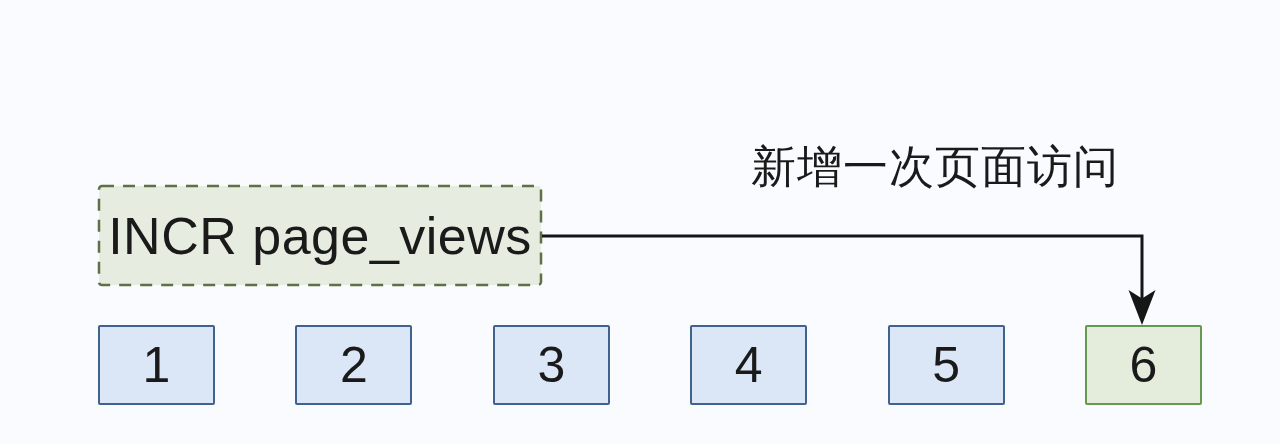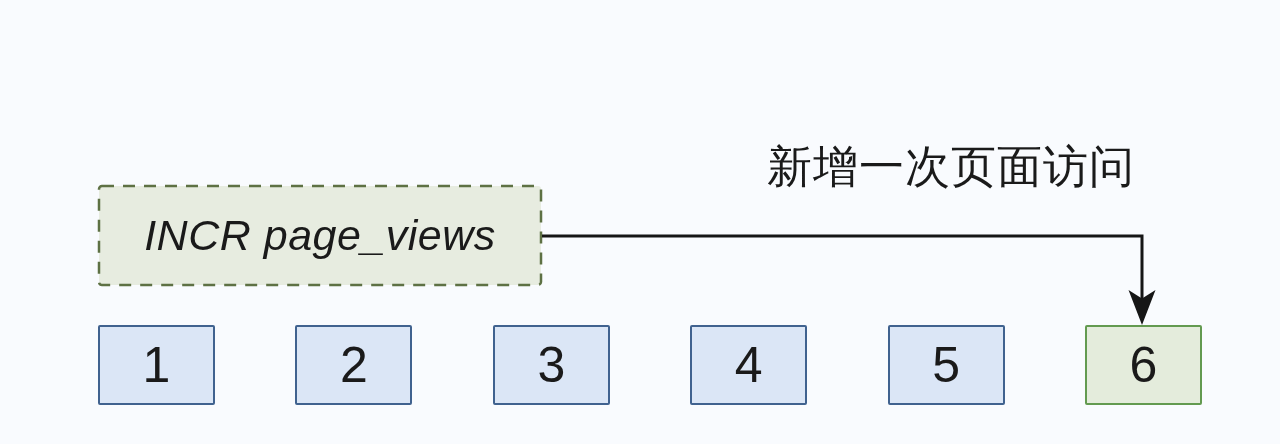--- a/index.html
+++ b/index.html
@@ -32,30 +32,29 @@
     fill: var(--arrow, #161616);
     stroke: none;
   }
   .command-label {
     position: absolute;
     left: 98px; top: 185px;
     width: 444px; height: 101px;
     display: flex;
     align-items: center;
     justify-content: center;
-    font-size: 43px;
+    font-size: 52px;
     letter-spacing: 0.5px;
     white-space: nowrap;
-    font-style: italic;
   }
   .annotation {
     position: absolute;
     left: 735px; top: 141px;
     width: 400px;
-    text-align: right;
+    text-align: center;
     font-size: 45px;
     letter-spacing: 1px;
     line-height: 1.15;
     white-space: nowrap;
   }
   .cells {
     position: absolute;
     left: 98px; top: 325px;
     width: 1104px; height: 80px;
     display: flex;

